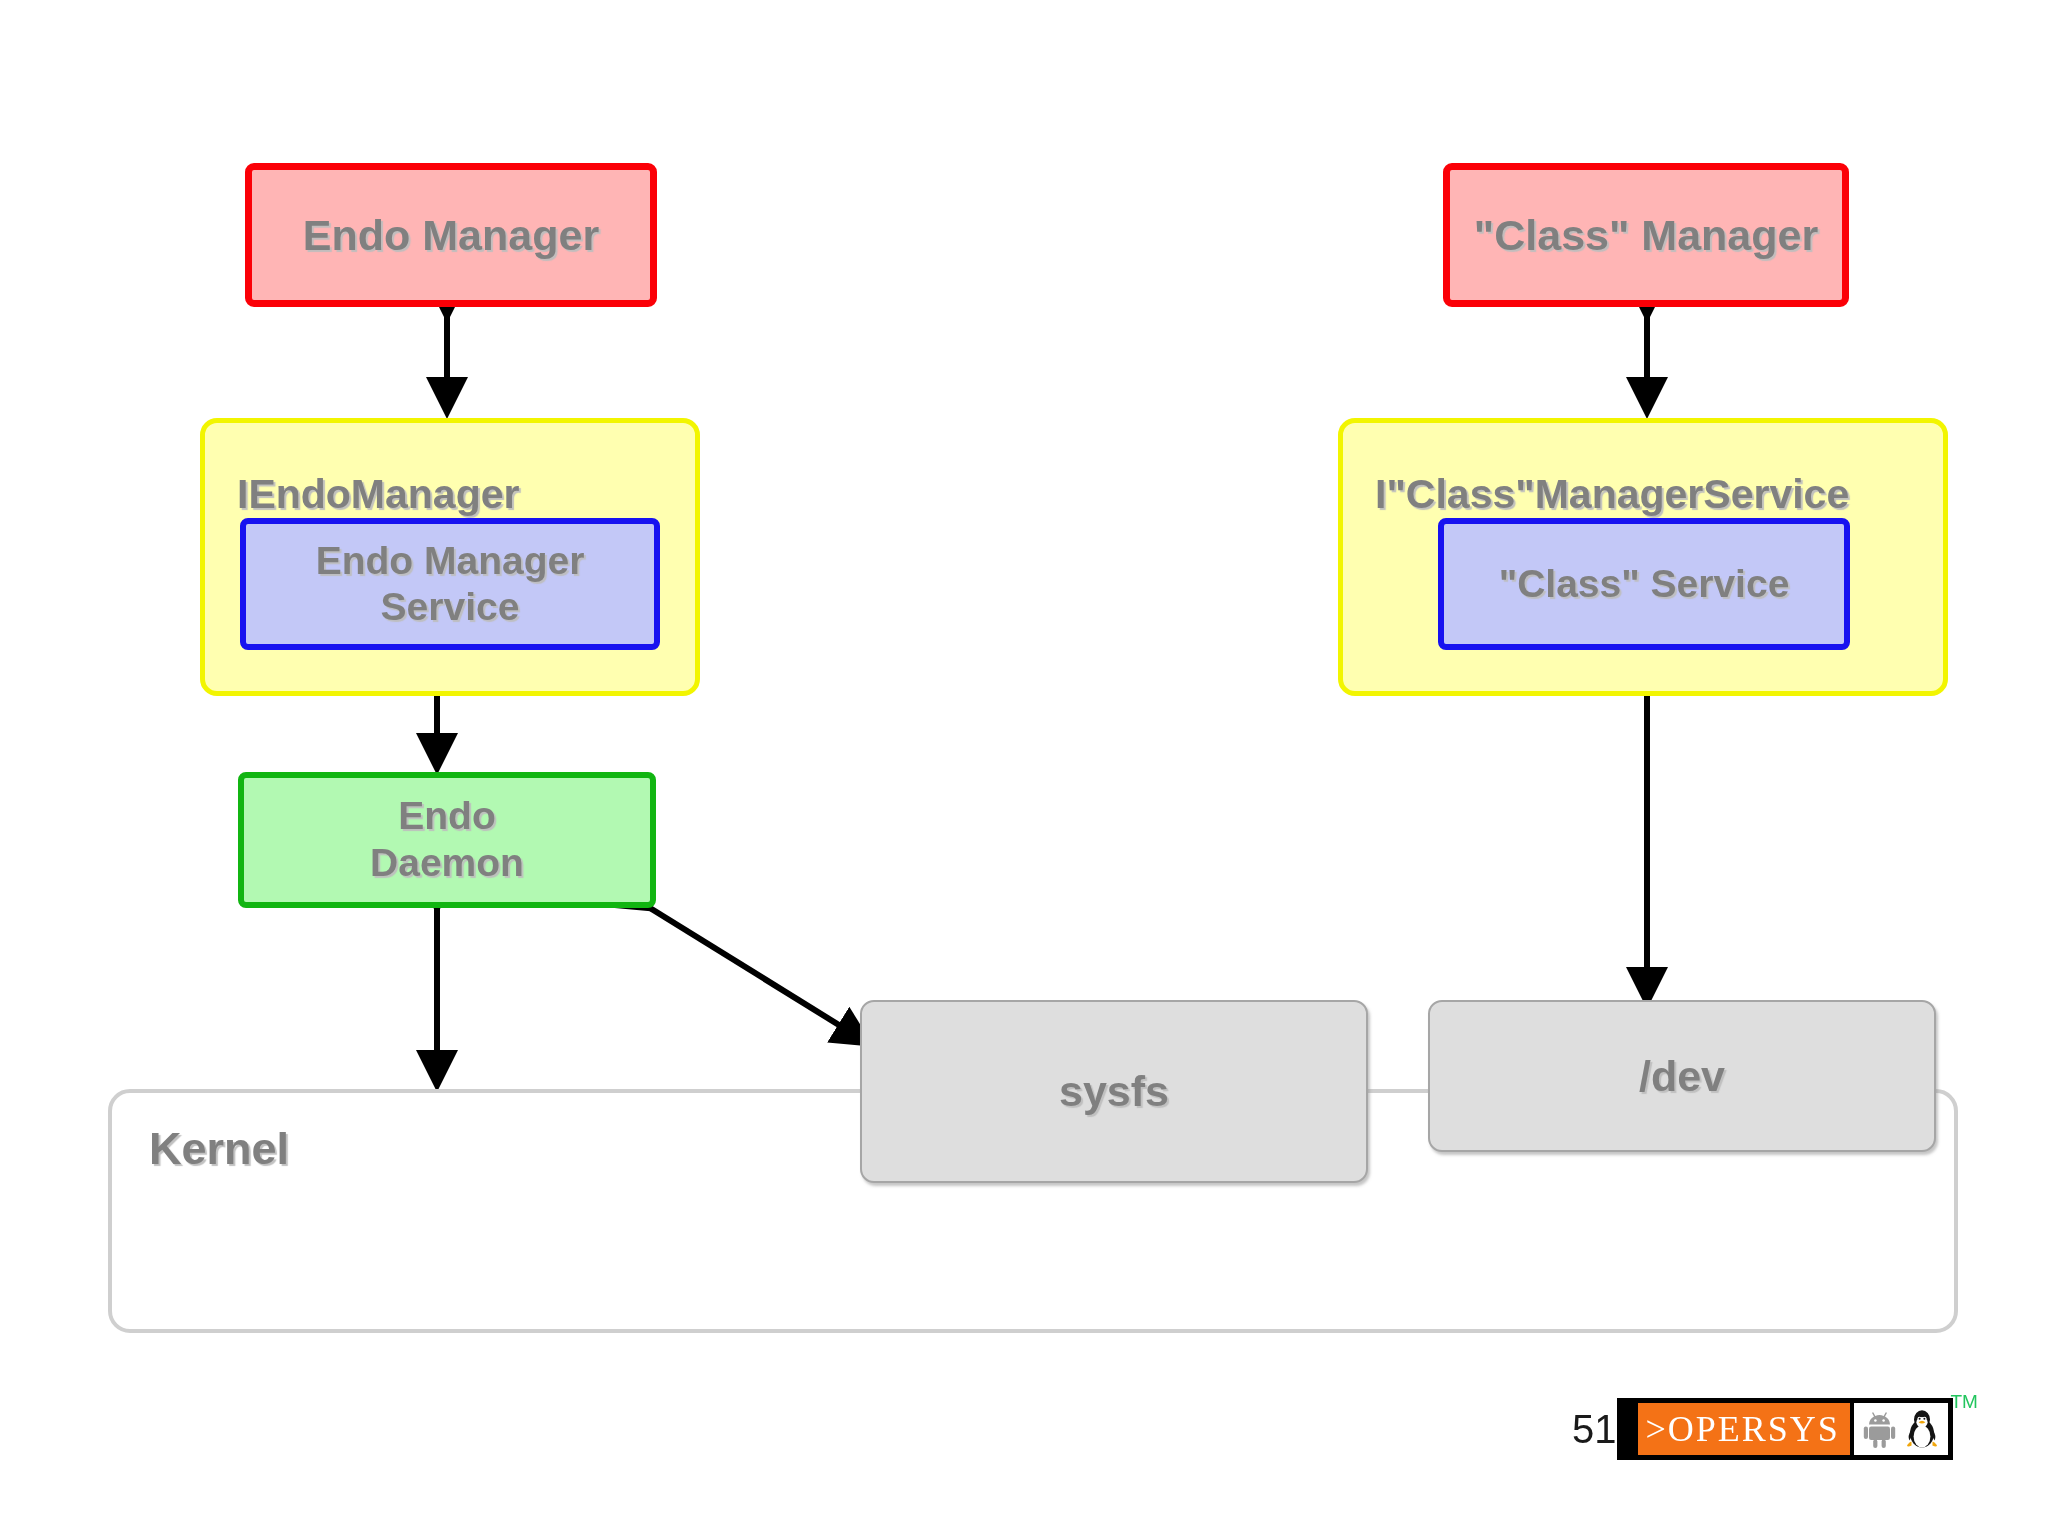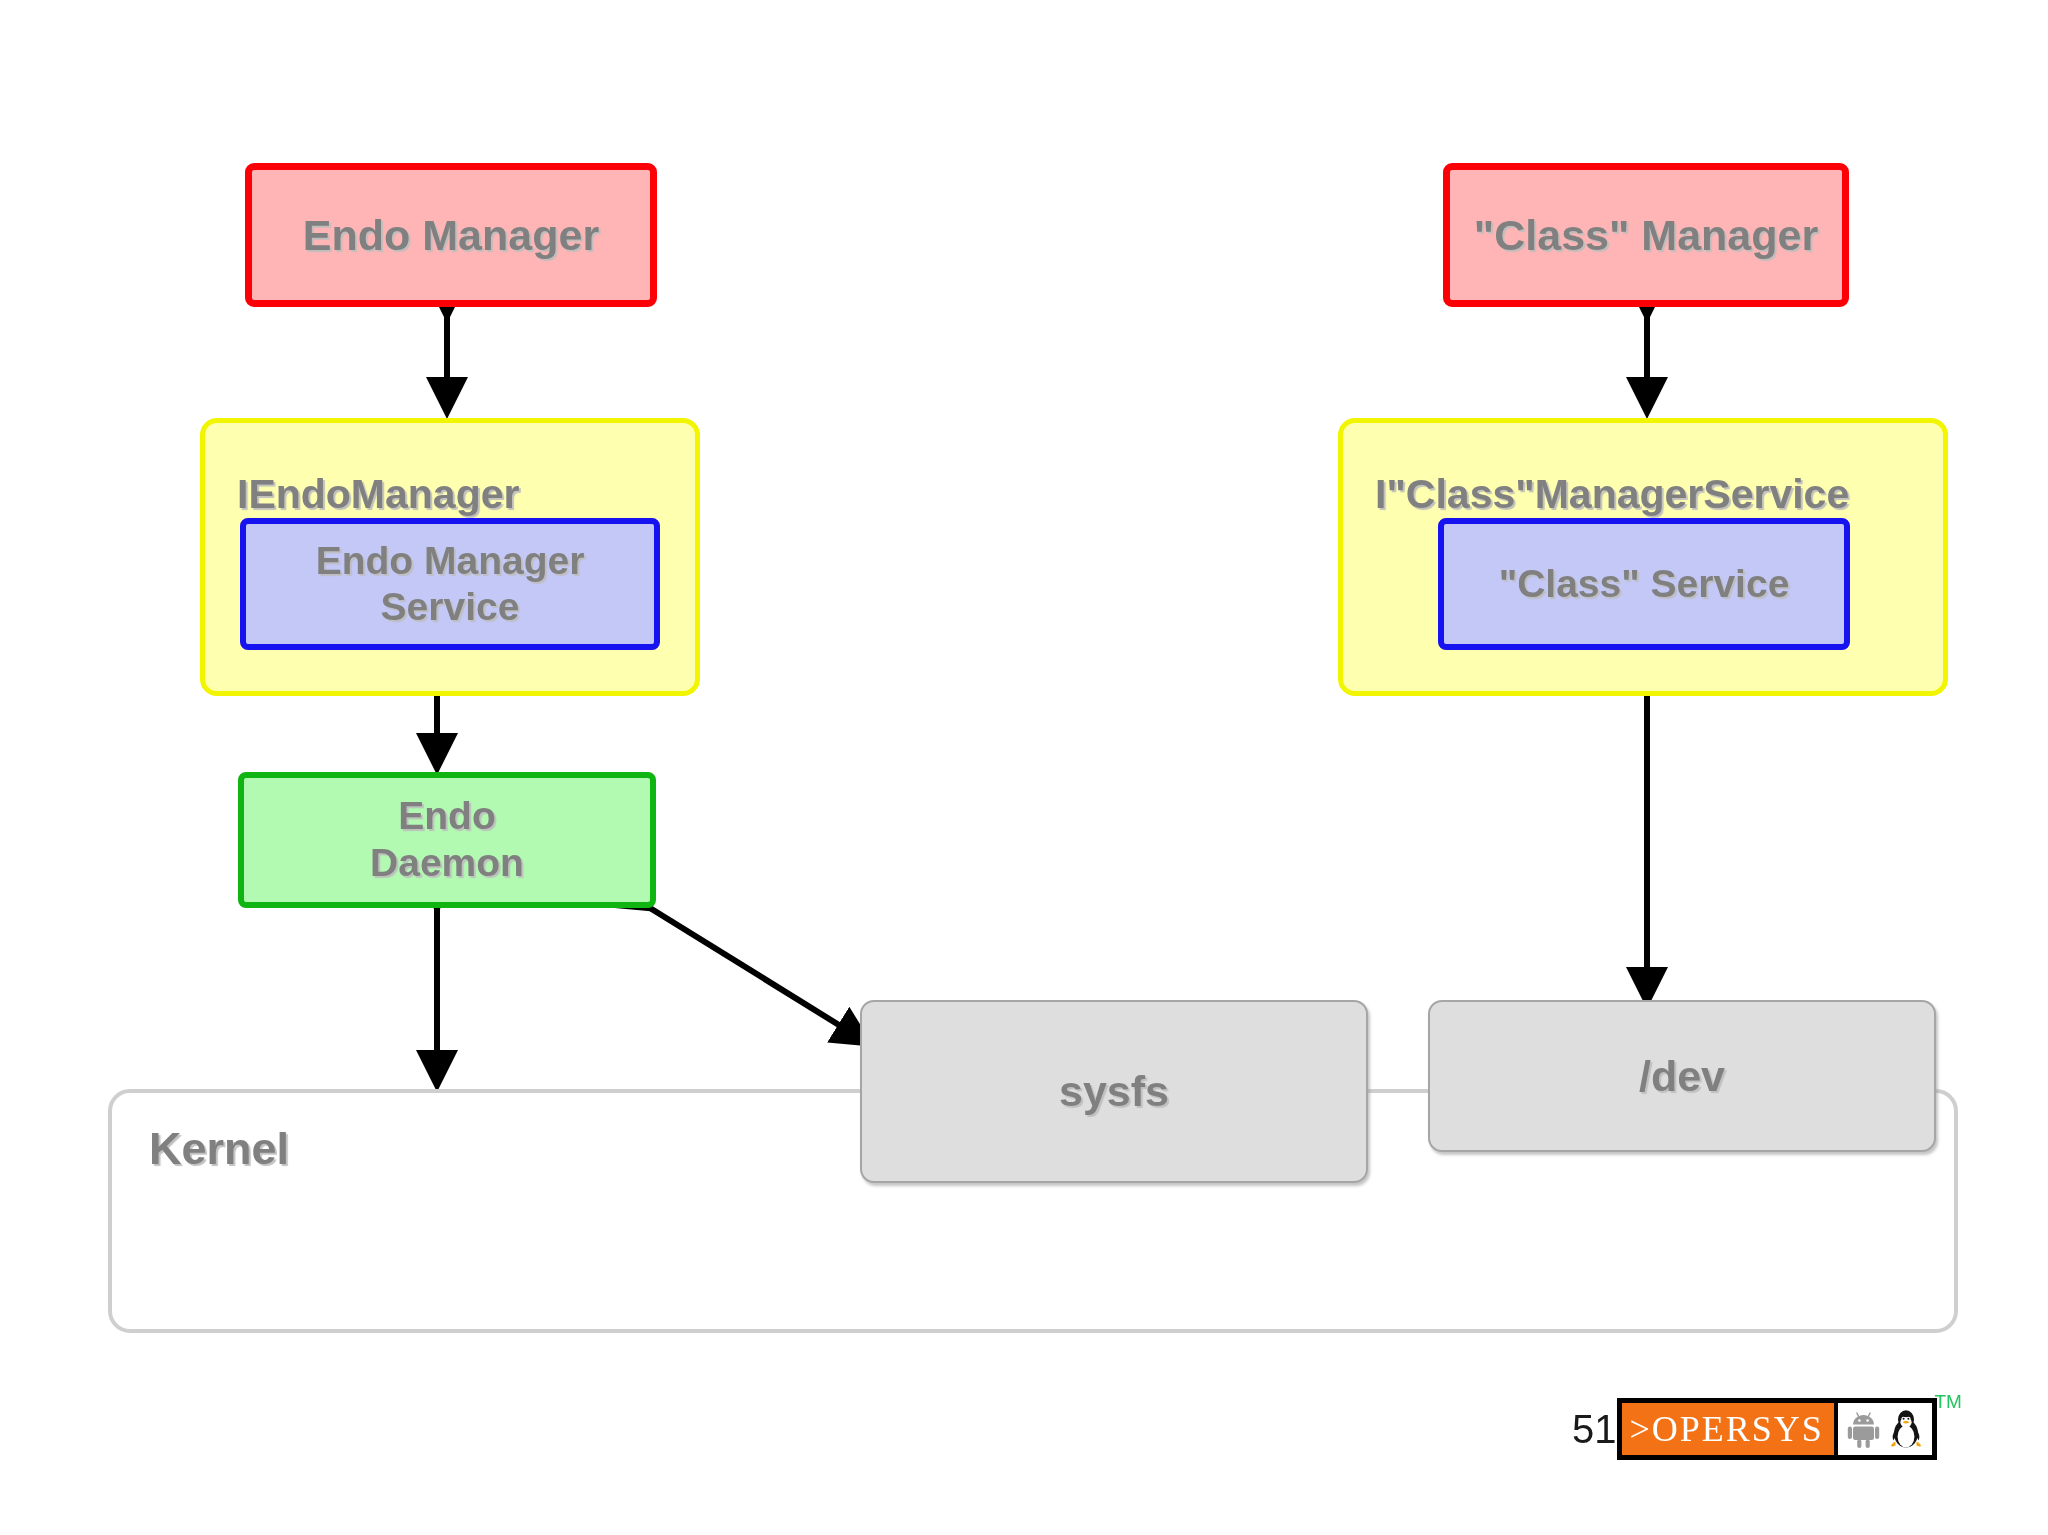--- a/index.html
+++ b/index.html
@@ -161,20 +161,21 @@
   .logo-word {
     background: #f47216;
     color: #ffffff;
     font-family: "Liberation Serif", serif;
     font-size: 36px;
     letter-spacing: 2px;
     display: flex;
     align-items: center;
     padding: 0 10px 0 8px;
     line-height: 1;
+    margin-left: 16px;
   }
   .logo-icons {
     background: #ffffff;
     display: flex;
     align-items: center;
     justify-content: center;
     gap: 6px;
     padding: 0 9px;
     border-left: 4px solid #000;
   }

